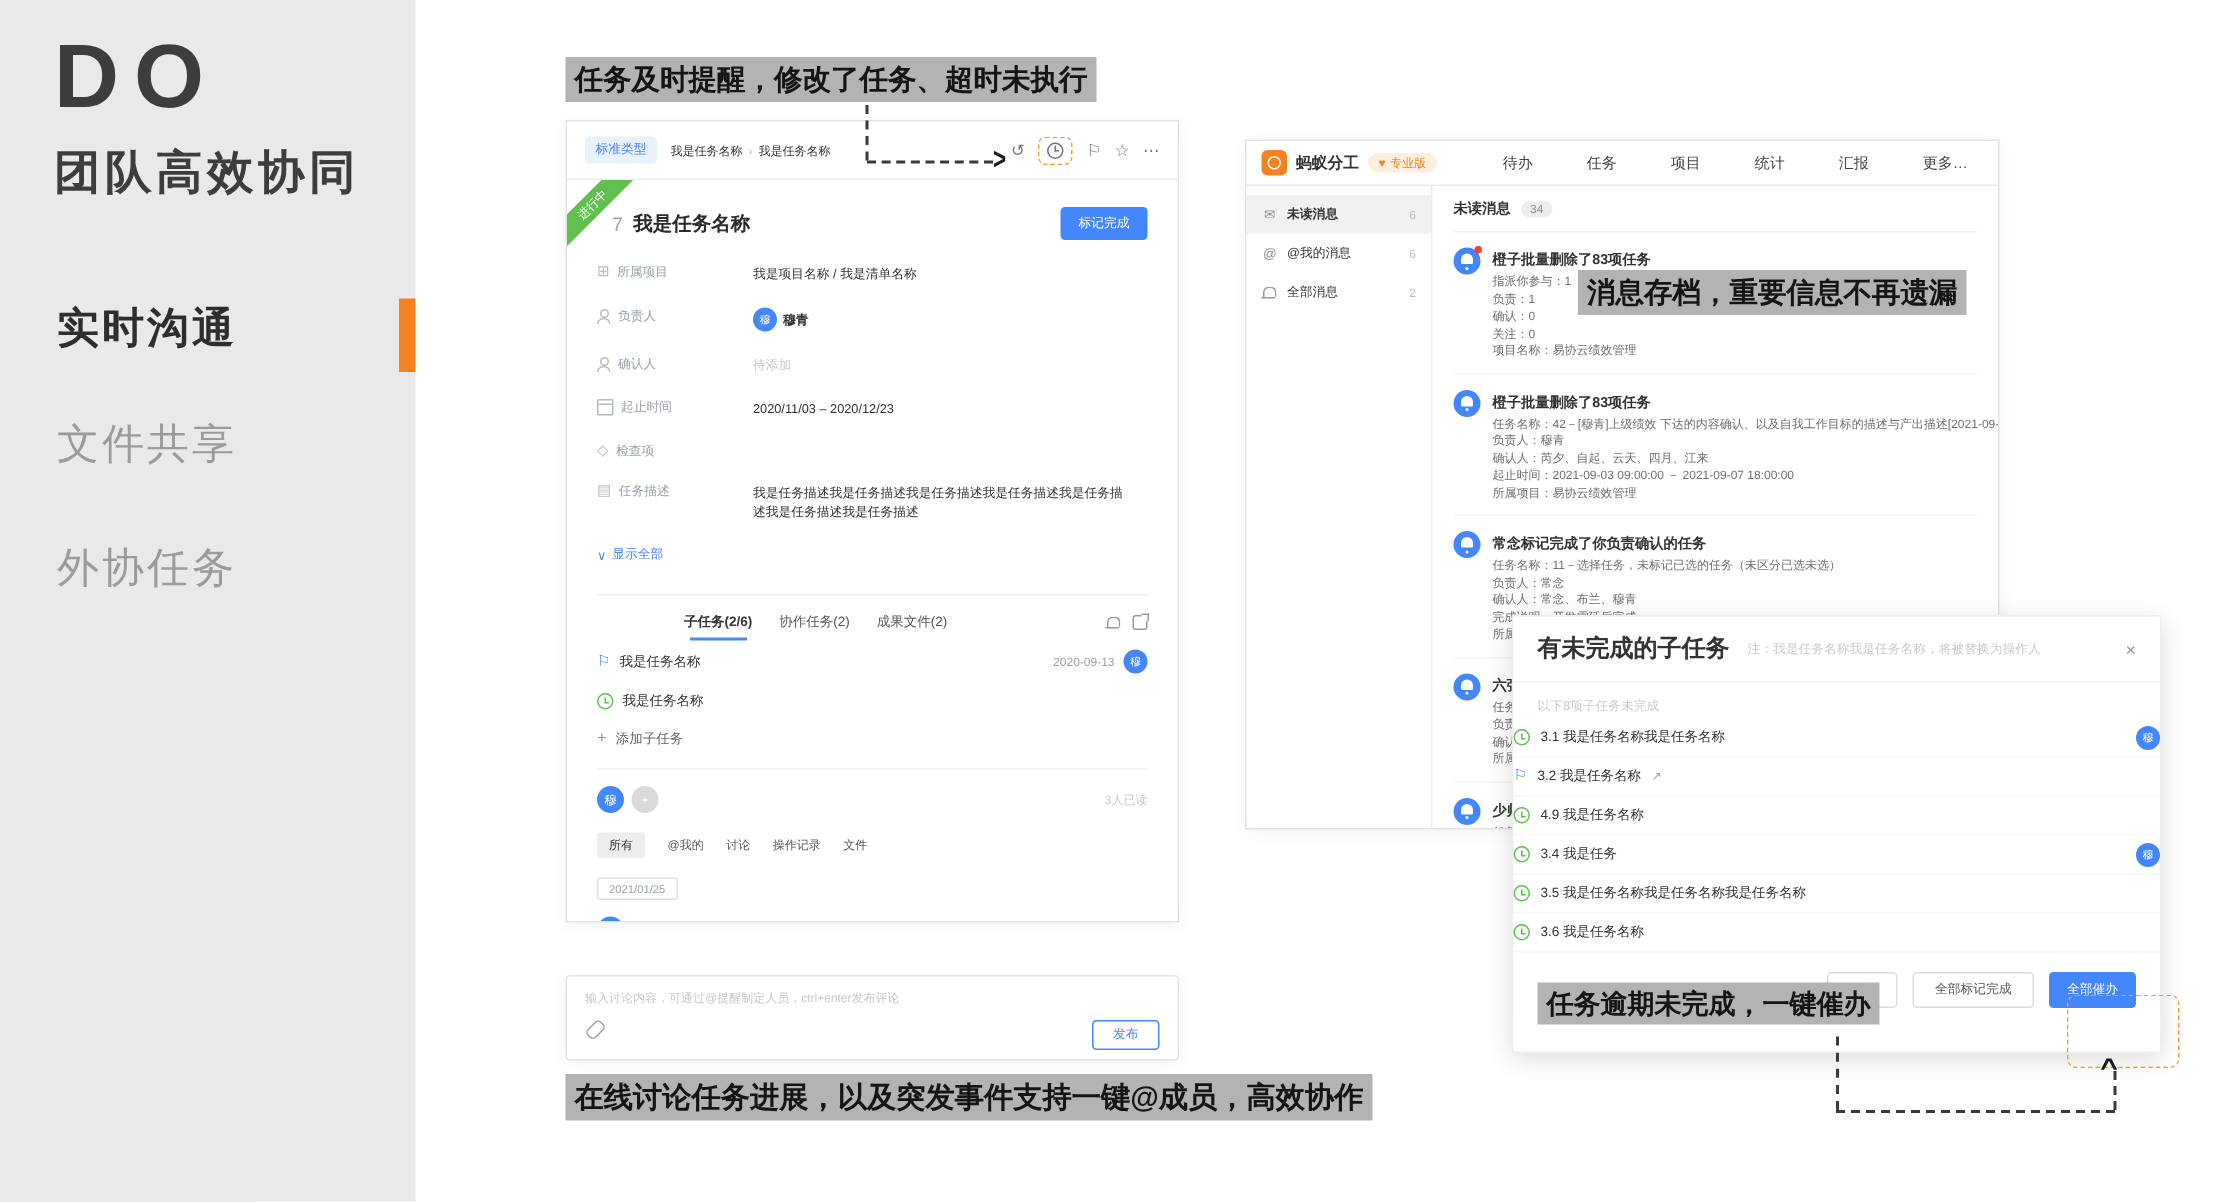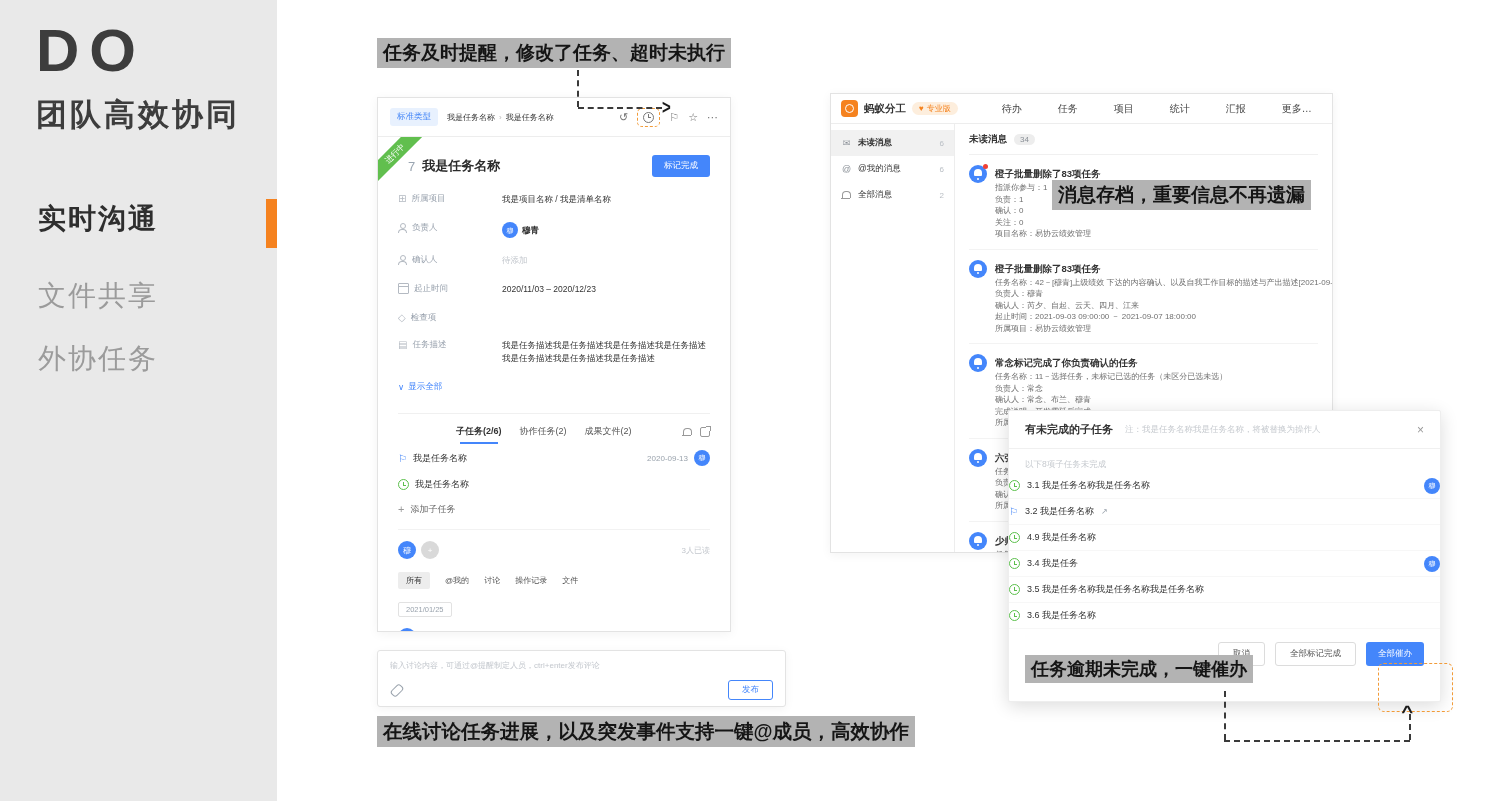--- a/index.html
+++ b/index.html
@@ -17,21 +17,21 @@
   
   .ann{position:absolute;background:#b3b3b3;color:#151515;font-weight:bold;padding:2px 6px;white-space:nowrap;z-index:20}
   .ann-top{left:377px;top:38px;font-size:19px}
   .ann-archive{left:1052px;top:180px;font-size:19px;z-index:25}
   .ann-discuss{left:377px;top:716px;font-size:19.5px}
   .ann-urge{left:1025px;top:655px;font-size:18px;z-index:40}
 
   .panel{position:absolute;background:#fff;border:1px solid #e3e3e3;box-shadow:0 2px 10px rgba(0,0,0,.05);box-sizing:border-box}
 
   
-  .task-panel{left:377px;top:97px;width:354px;height:535px;overflow:hidden}
+  .task-panel{left:377px;top:80px;width:409px;height:535px;overflow:hidden}
   .tp-head{height:38px;display:flex;align-items:center;padding:0 12px;border-bottom:1px solid #ededed}
   .type-tag{background:#e8f1fe;color:#4687f7;font-size:8.5px;padding:3px 7px;border-radius:3px}
   .crumb{margin-left:9px;font-size:8px;color:#333;display:flex;align-items:center}
   .crumb .sep{color:#bbb;margin:0 4px}
   .tp-icons{margin-left:auto;display:flex;align-items:center;gap:9px;color:#777;font-size:11px}
   .alarm-box{border:1px dashed #f29b38;border-radius:5px;padding:3px 5px;display:flex;align-items:center}
   .clk{display:inline-block;width:9px;height:9px;border:1px solid #5cc04c;border-radius:50%;position:relative;flex:none}
   .clk::after{content:'';position:absolute;left:3.5px;top:1.5px;width:1px;height:3.5px;background:#5cc04c}
   .clk::before{content:'';position:absolute;left:3.5px;top:4.5px;width:3px;height:1px;background:#5cc04c}
   .clk.gray{border-color:#777}.clk.gray::after{background:#777}.clk.gray::before{background:#777}
@@ -80,21 +80,21 @@
   .date-chip{display:inline-block;margin-top:13px;border:1px solid #e2e2e2;border-radius:2px;color:#9aa3ad;font-size:7.5px;padding:2px 7px}
   .comment{margin-top:11px}
   .c-head{display:flex;align-items:center;gap:6px}
   .c-name{font-size:8.5px;font-weight:bold}
   .c-act{font-size:8px;color:#9aa3ad}
   .c-time{font-size:8px;color:#c0c4cc}
 
   
   .composer{left:377px;top:650px;width:409px;height:57px;border-radius:3px;padding:9px 12px}
   .ph{font-size:8px;color:#c3c7cd}
-  .comp-row{display:flex;align-items:center;margin-top:9px}
+  .comp-row{display:flex;margin-top:9px}
   .clip{display:inline-block;width:6px;height:11px;border:1px solid #9aa3ad;border-radius:3px;transform:rotate(45deg);margin-left:3px}
   .btn-send{margin-left:auto;border:1px solid #4486fb;color:#4486fb;font-size:8.5px;padding:3px 13px;border-radius:3px;background:#fff}
 
   
   .app-panel{left:830px;top:93px;width:503px;height:460px;overflow:hidden}
   .ap-head{height:29px;display:flex;align-items:center;padding:0 10px;border-bottom:1px solid #ededed}
   .logo{width:17px;height:17px;background:#f5821f;border-radius:4px;position:relative;flex:none}
   .logo::after{content:'';position:absolute;left:4px;top:3.5px;width:7px;height:7px;border:1.5px solid #fff;border-radius:50%}
   .ap-name{font-size:10.5px;font-weight:bold;margin-left:6px}
   .pro{display:flex;align-items:center;background:#fdeedd;border-radius:8px;padding:1px 7px;margin-left:6px;color:#f5831f;font-size:8px;gap:3px}
@@ -115,21 +115,21 @@
   .msg-ic::before{content:'';position:absolute;left:5px;top:4px;width:8px;height:7px;background:#fff;border-radius:4px 4px 1px 1px}
   .msg-ic::after{content:'';position:absolute;left:8px;top:12.5px;width:2px;height:2px;background:#fff;border-radius:50%}
   .rdot{position:absolute;right:-1px;top:-1px;width:5px;height:5px;background:#f04134;border-radius:50%}
   .msg-title{font-size:9.5px;font-weight:bold;color:#333;line-height:17px}
   .msg-line{font-size:8px;line-height:11.5px;color:#6f6f6f;white-space:nowrap}
 
   
   .dialog{position:absolute;left:1008px;top:410px;width:433px;height:292px;background:#fff;border:1px solid #eee;
           box-shadow:0 4px 18px rgba(0,0,0,.14);border-radius:2px;z-index:30;overflow:visible;box-sizing:border-box}
   .dlg-head{display:flex;align-items:center;padding:11px 16px;border-bottom:1px solid #f0f0f0}
-  .dlg-title{font-size:11px;font-weight:bold}
+  .dlg-title{font-size:16px;font-weight:bold}
   .dlg-note{font-size:8.5px;color:#c6cacf;margin-left:12px}
   .dlg-close{margin-left:auto;color:#999;font-size:12px;line-height:12px}
   .dlg-sub{padding:10px 16px 2px;font-size:8.5px;color:#c6cacf}
   .dlg-items{padding:0 0}
   .dlg-row{display:flex;align-items:center;gap:7px;height:25px;border-bottom:1px solid #f7f7f7;font-size:9px;color:#333}
   .dlg-row.last{border-bottom:none}
   .ext{color:#9aa3ad;font-size:8px}
   .dlg-av{margin-left:auto}
   .dlg-foot{display:flex;justify-content:flex-end;gap:10px;padding:13px 16px;position:relative}
   .btn-ghost{border:1px solid #dcdcdc;color:#555;font-size:8.5px;padding:5px 14px;border-radius:3px;background:#fff}
@@ -144,21 +144,21 @@
 </head>
 <body>
 
 <div class="stage">
 
   <aside class="side">
     <div class="brand">DO</div>
     <div class="brand-sub">团队高效协同</div>
     <div class="side-item active" style="top:200px">实时沟通</div>
     <div class="side-item" style="top:277px">文件共享</div>
-    <div class="side-item" style="top:340px">外协任务</div>
+    <div class="side-item" style="top:360px">外协任务</div>
     <div class="side-bar"></div>
   </aside>
 
   <div class="ann ann-top">任务及时提醒，修改了任务、超时未执行</div>
   <div class="ann ann-archive">消息存档，重要信息不再遗漏</div>
   <div class="ann ann-discuss">在线讨论任务进展，以及突发事件支持一键@成员，高效协作</div>
   <div class="ann ann-urge">任务逾期未完成，一键催办</div>
 
   <section class="panel task-panel">
     <div class="tp-head">

